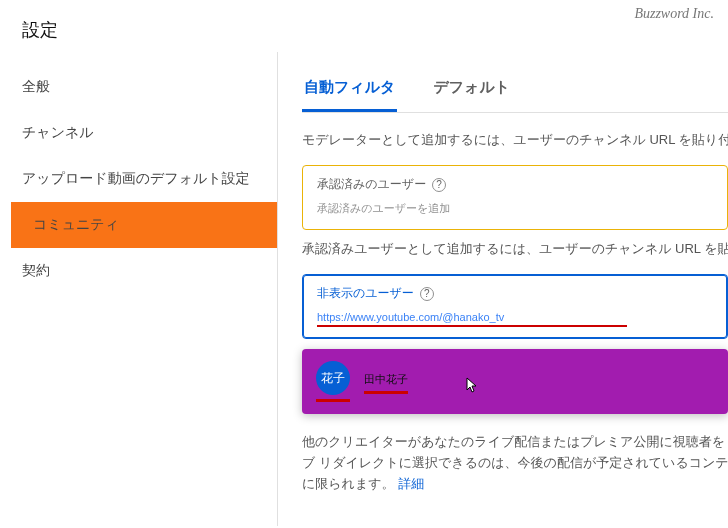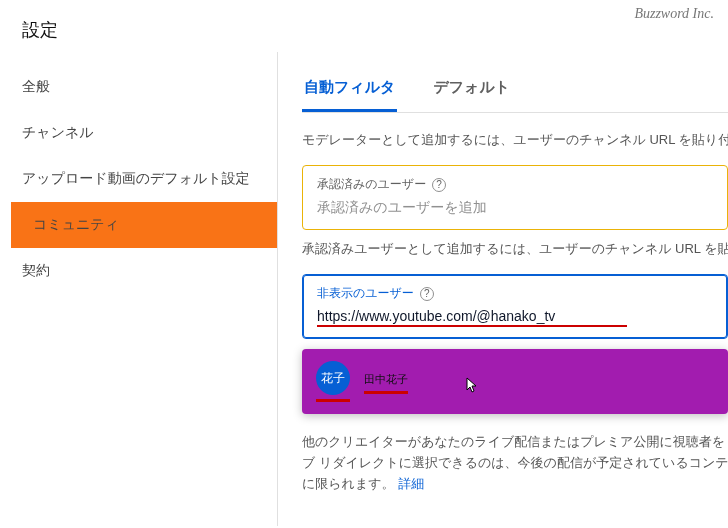--- a/index.html
+++ b/index.html
@@ -96,22 +96,22 @@
     align-items: center;
     justify-content: center;
     font-size: 10px;
     color: #606060;
     line-height: 1;
   }
   .fieldinput {
     border: none;
     outline: none;
     width: 100%;
-    font-size: 14px;
-    color: #0f172a;
+    font-size: 11px;
+    color: #3b82f6;
     font-family: inherit;
   }
   .fieldinput::placeholder { color: #909090; }
   .hl-input {
     border-bottom: 2px solid #cc0000;
     padding-bottom: 1px;
   }
   .suggest {
     background: #a21caf;
     border-radius: 4px;

